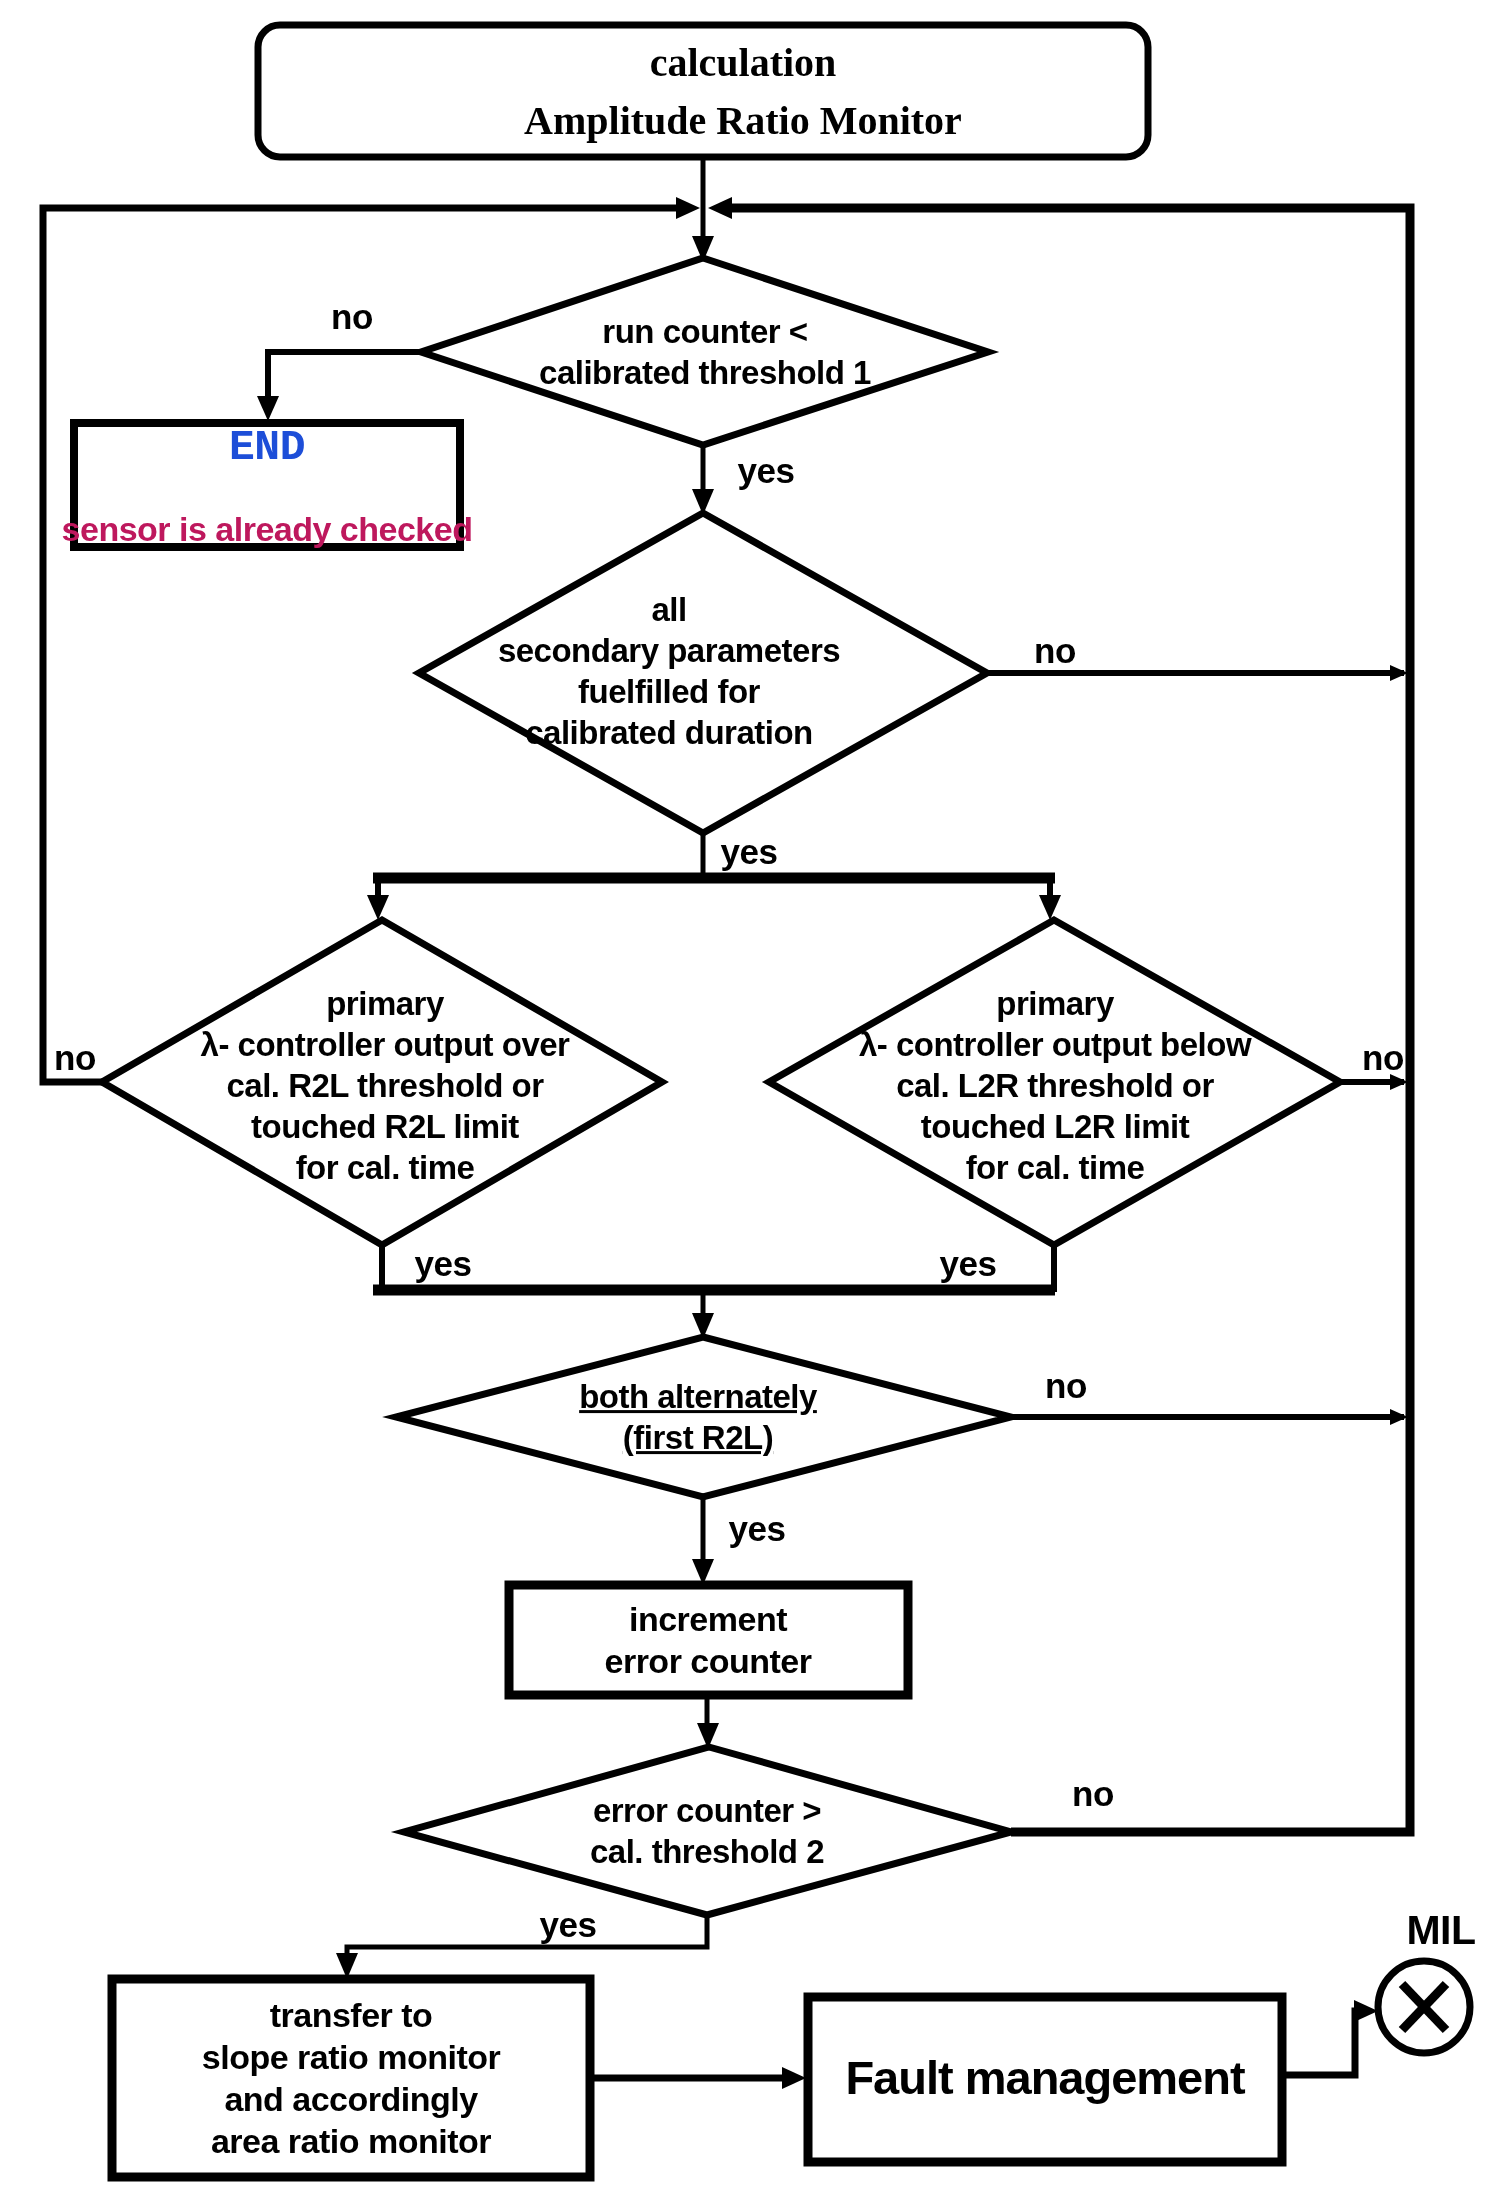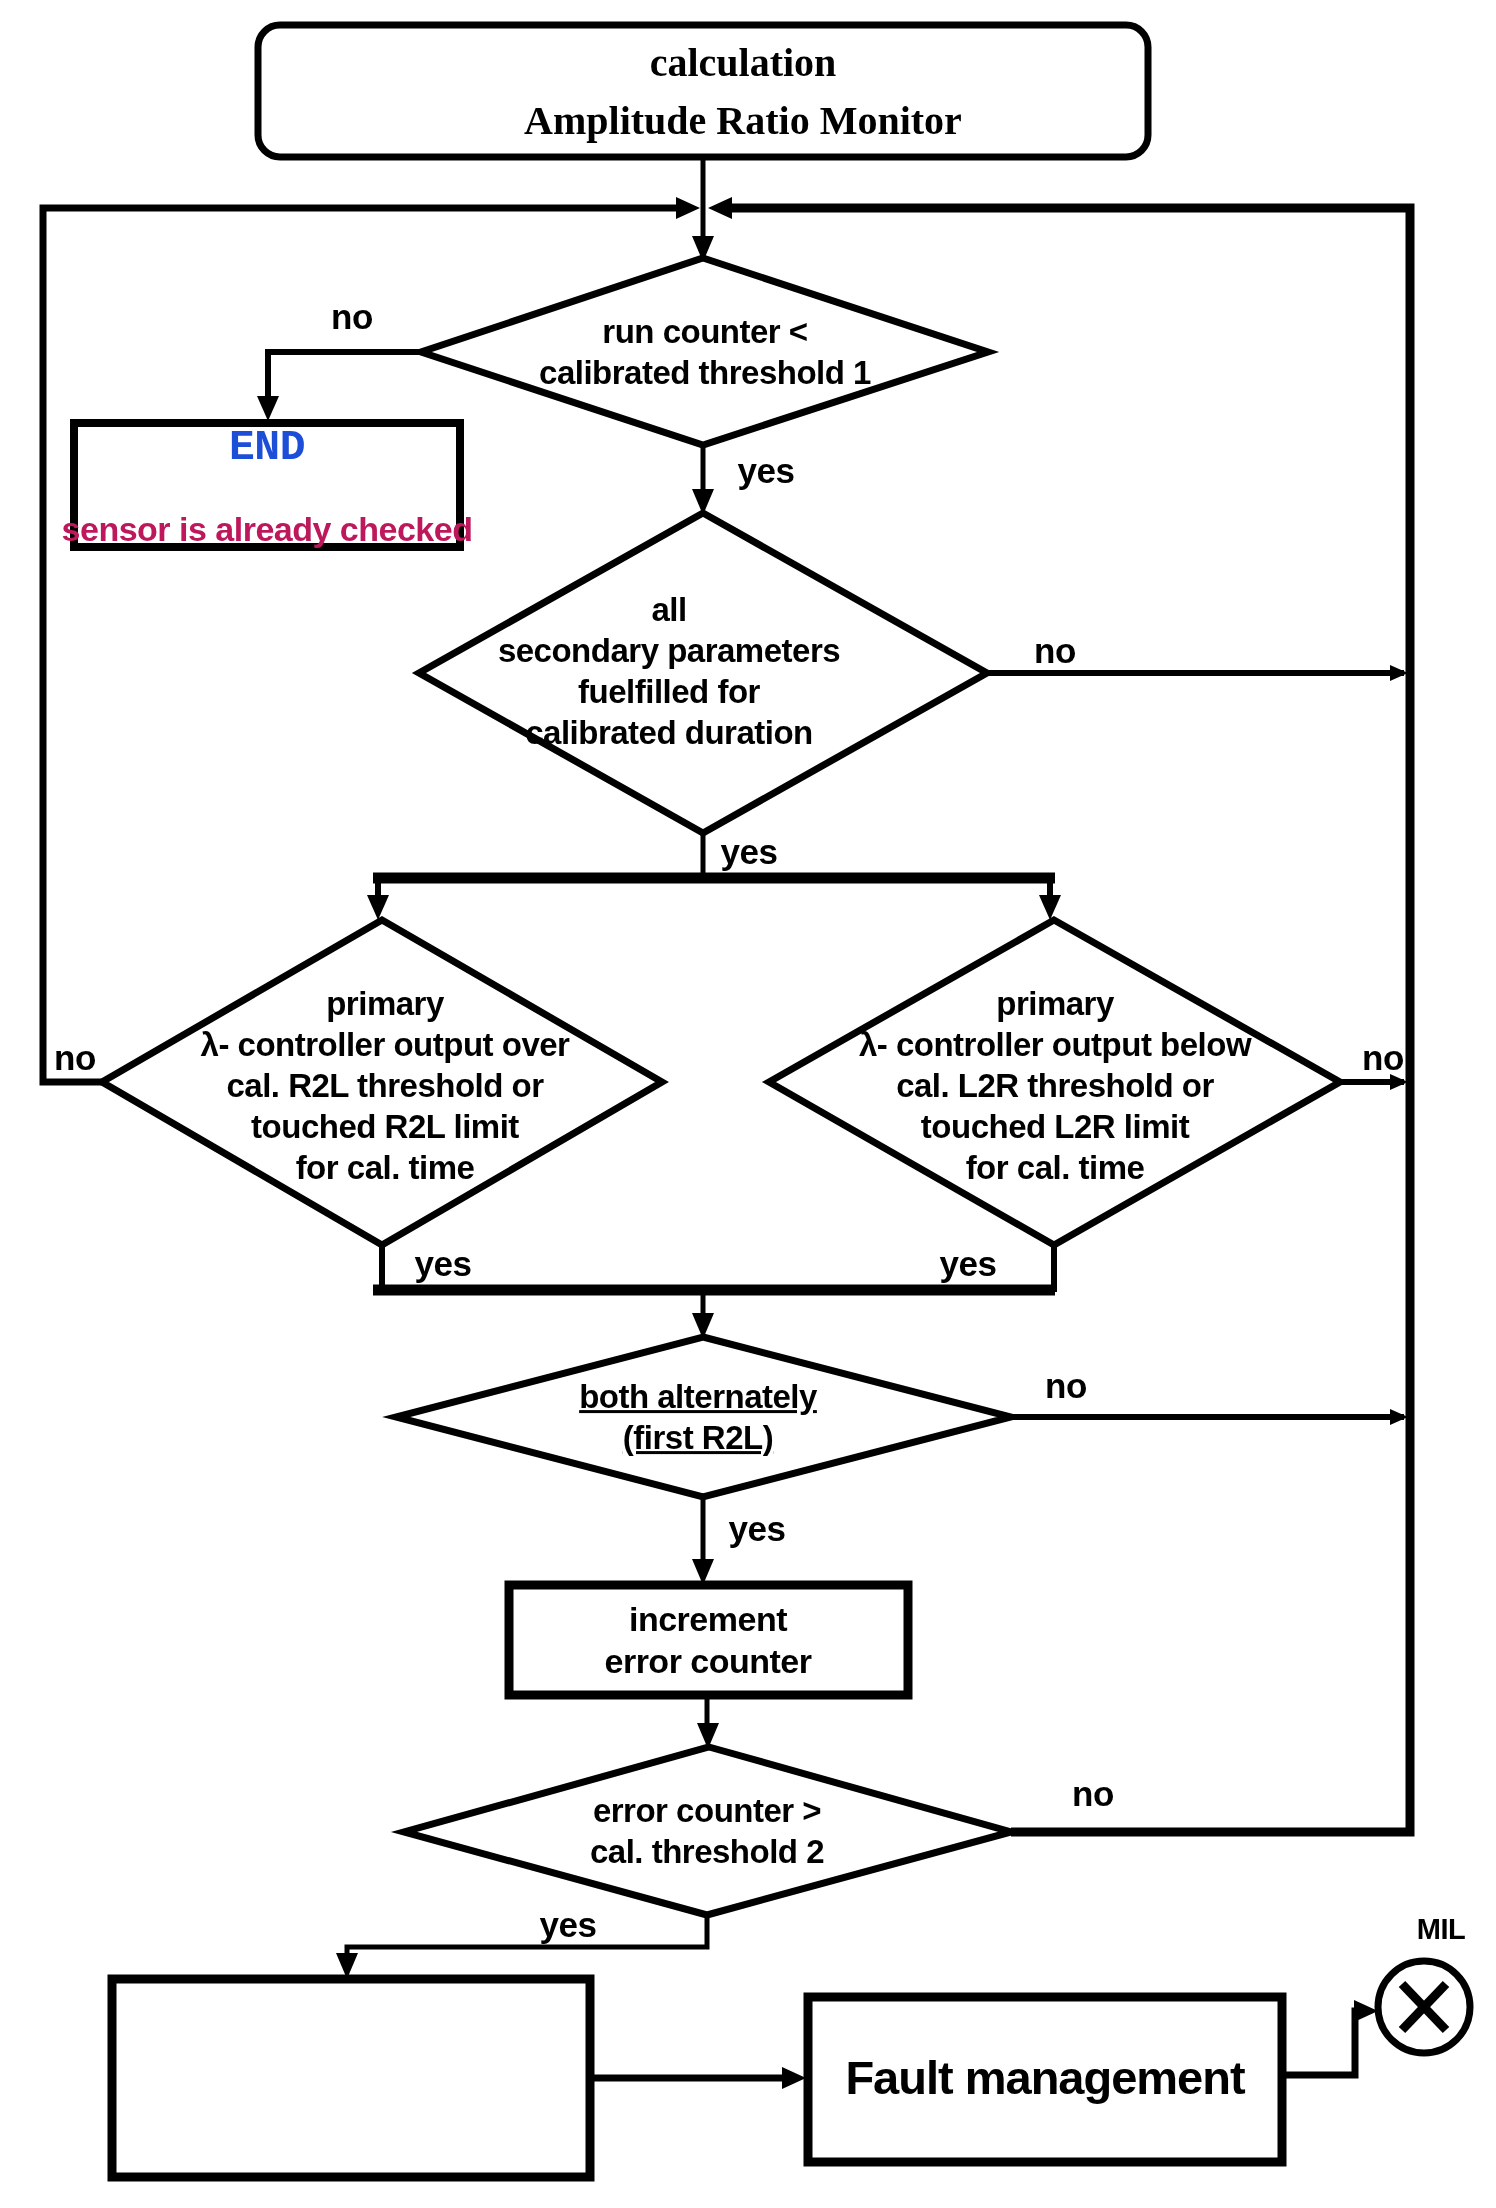--- a/index.html
+++ b/index.html
@@ -35,21 +35,21 @@
     font-weight:bold;
     font-size:35px;
     color:#000000;
     letter-spacing:-0.5px;
     white-space:nowrap;
   }
   .end-box-text{line-height:1.15;}
   .end-title{font-size:43px;}
   .end-sub{font-size:34px;}
   .fault-text{font-size:47px;letter-spacing:-1px;}
-  .mil-text{font-size:29px;}
+  .mil-text{font-size:41px;}
   .transfer-text{font-size:34px;}
   .increment-text{font-size:34px;}
 </style>
 </head>
 <body>
 
 <div id="canvas">
 
   <svg id="wires" viewBox="0 0 1496 2208" xmlns="http://www.w3.org/2000/svg">
 
@@ -140,20 +140,24 @@
 
   <div class="node-text" style="left:698px;top:1418px;text-decoration:underline;">both alternately
 (first R2L)</div>
 
   <div class="node-text increment-text" style="left:708px;top:1640px;">increment
 error counter</div>
 
   <div class="node-text" style="left:707px;top:1832px;">error counter &gt;
 cal. threshold 2</div>
 
+  <div class="node-text transfer-text" style="left:351px;top:2078px;">transfer to
+slope ratio monitor
+and accordingly
+area ratio monitor</div>
 
   <div class="node-text fault-text" style="left:1045px;top:2078px;">Fault management</div>
 
   <div class="node-text mil-text" style="left:1441px;top:1930px;">MIL</div>
 
   <div class="edge-label" style="left:352px;top:317px;">no</div>
   <div class="edge-label" style="left:766px;top:471px;">yes</div>
   <div class="edge-label" style="left:1055px;top:651px;">no</div>
   <div class="edge-label" style="left:749px;top:852px;">yes</div>
   <div class="edge-label" style="left:75px;top:1058px;">no</div>

